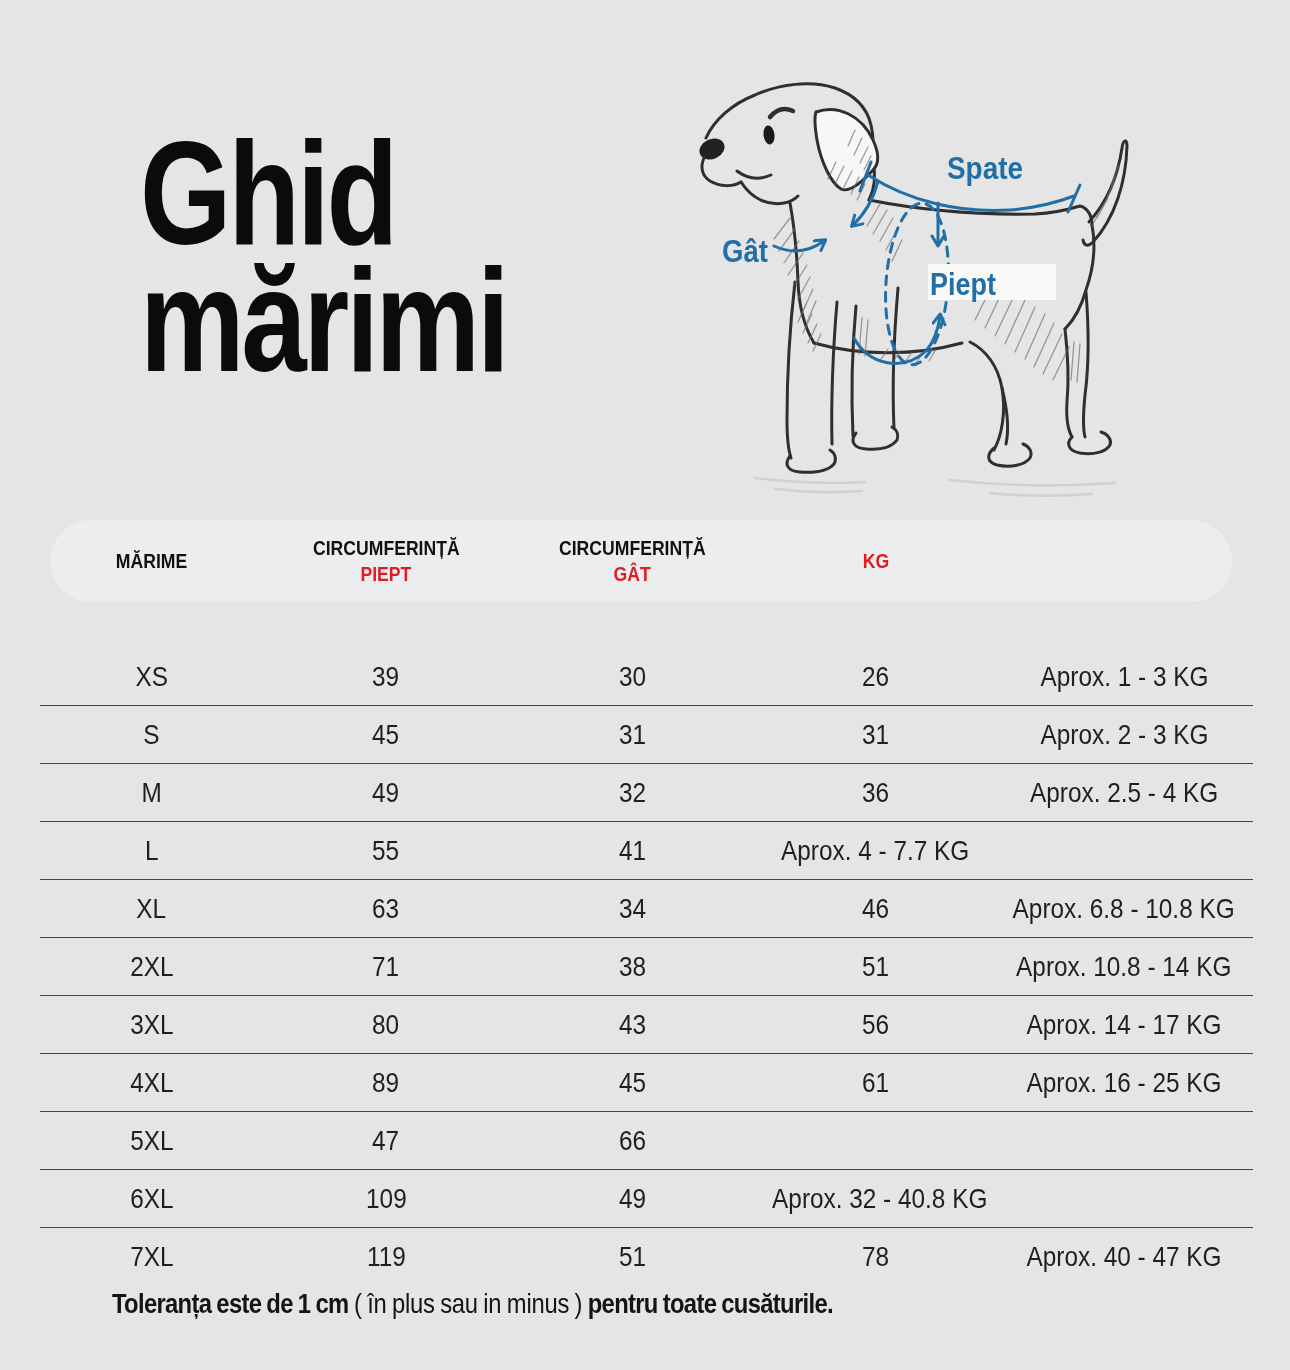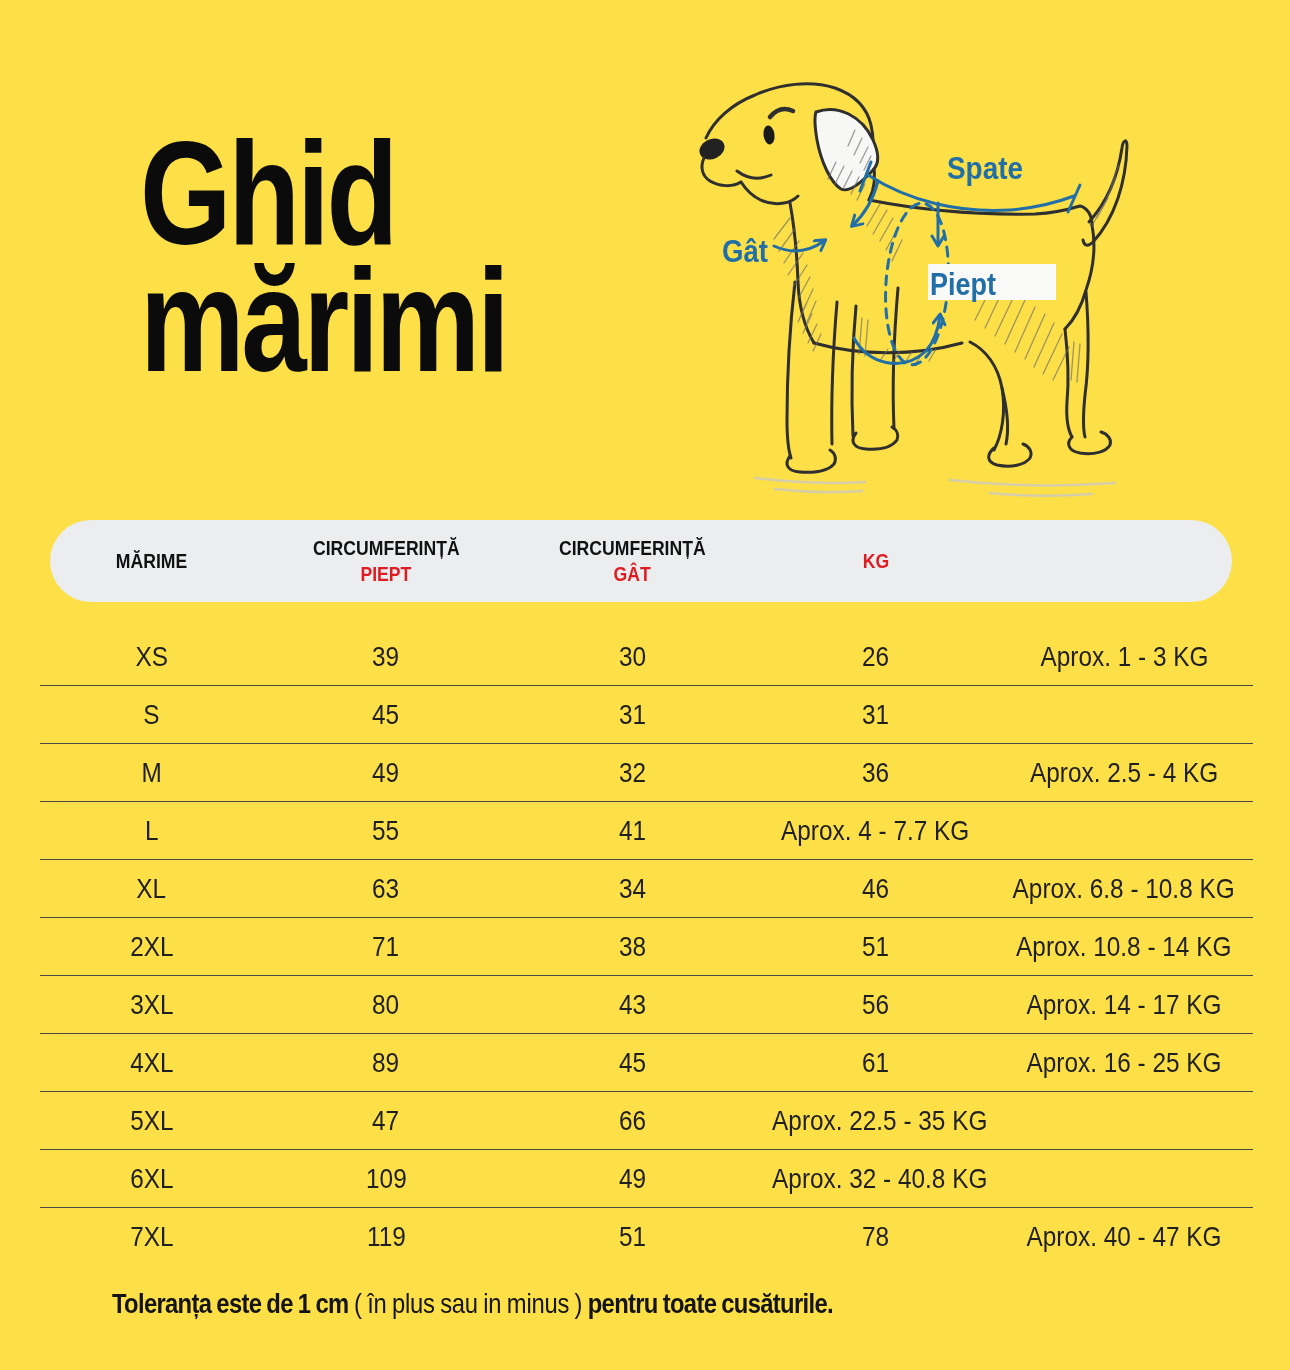--- a/index.html
+++ b/index.html
@@ -1,18 +1,18 @@
 <!DOCTYPE html>
 <html><head>
 <meta charset="utf-8">
 <style>
   html,body{margin:0;padding:0;}
   .page{
     position:relative; width:1290px; height:1370px;
-    background:#fde047; overflow:hidden;
+    background:#e5e5e5; overflow:hidden;
     font-family:"Liberation Sans", sans-serif; color:#1f1f1f;
   }
   
   .title{
     position:absolute; left:140px; top:130px; width:760px;
     font-size:147px; line-height:127px; font-weight:bold; color:#0b0b0b;
     letter-spacing:-4px; transform:scaleX(0.8); transform-origin:left top;
   }
   
   .dog{ position:absolute; left:640px; top:50px; width:630px; height:460px; }
@@ -26,21 +26,21 @@
   }
   .hgrid{
     position:absolute; inset:0;
     display:grid; grid-template-columns:223px 246px 247px 239px 258px;
     align-items:center;
   }
   .hcell{ text-align:center; font-weight:bold; font-size:20px; line-height:26px; color:#111; }
   .hsub{ color:#e01b21; }
   .kg-red{ color:#e01b21; }
   .cx{ display:inline-block; transform:scaleX(0.88); transform-origin:center; white-space:nowrap; }
-  .rows{ position:absolute; left:40px; top:628px; width:1213px; }
+  .rows{ position:absolute; left:40px; top:648px; width:1213px; }
   .row{
     display:grid; grid-template-columns:223px 246px 247px 239px 258px;
     height:57px; align-items:center;
   }
   .row + .row{ border-top:1px solid #474747; }
   .cell{ text-align:center; font-size:28px; color:#1f1f1f; }
   .tx{ display:inline-block; transform:scaleX(0.87); transform-origin:center; white-space:nowrap; }
   
   .footer{
     position:absolute; left:112px; top:1288px; width:1080px;
@@ -199,20 +199,21 @@
       <div class="cell"><span class="tx">39</span></div>
       <div class="cell"><span class="tx">30</span></div>
       <div class="cell"><span class="tx">26</span></div>
       <div class="cell"><span class="tx">Aprox. 1 - 3 KG</span></div>
     </div>
     <div class="row">
       <div class="cell"><span class="tx">S</span></div>
       <div class="cell"><span class="tx">45</span></div>
       <div class="cell"><span class="tx">31</span></div>
       <div class="cell"><span class="tx">31</span></div>
+      <div class="cell"><span class="tx">Aprox. 2 - 3 KG</span></div>
     </div>
     <div class="row">
       <div class="cell"><span class="tx">M</span></div>
       <div class="cell"><span class="tx">49</span></div>
       <div class="cell"><span class="tx">32</span></div>
       <div class="cell"><span class="tx">36</span></div>
       <div class="cell"><span class="tx">Aprox. 2.5 - 4 KG</span></div>
     </div>
     <div class="row">
       <div class="cell"><span class="tx">L</span></div>
@@ -245,21 +246,20 @@
       <div class="cell"><span class="tx">4XL</span></div>
       <div class="cell"><span class="tx">89</span></div>
       <div class="cell"><span class="tx">45</span></div>
       <div class="cell"><span class="tx">61</span></div>
       <div class="cell"><span class="tx">Aprox. 16 - 25 KG</span></div>
     </div>
     <div class="row">
       <div class="cell"><span class="tx">5XL</span></div>
       <div class="cell"><span class="tx">47</span></div>
       <div class="cell"><span class="tx">66</span></div>
-      <div class="cell"><span class="tx">Aprox. 22.5 - 35 KG</span></div>
     </div>
     <div class="row">
       <div class="cell"><span class="tx">6XL</span></div>
       <div class="cell"><span class="tx">109</span></div>
       <div class="cell"><span class="tx">49</span></div>
       <div class="cell"><span class="tx">Aprox. 32 - 40.8 KG</span></div>
     </div>
     <div class="row">
       <div class="cell"><span class="tx">7XL</span></div>
       <div class="cell"><span class="tx">119</span></div>

